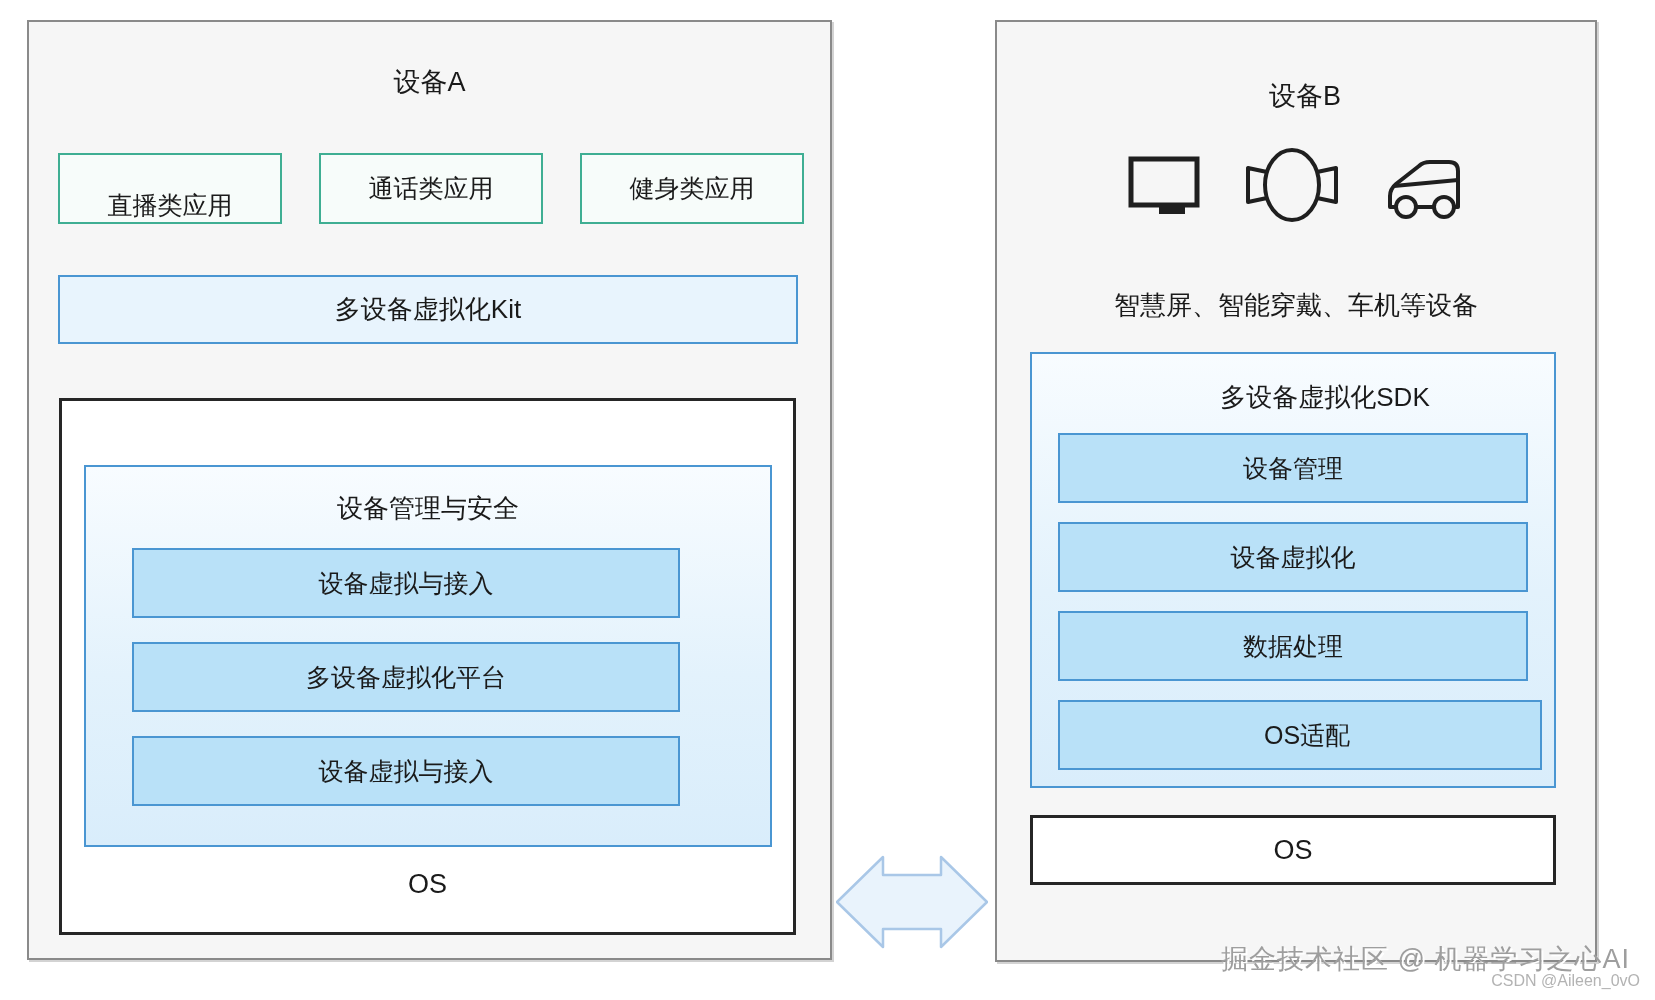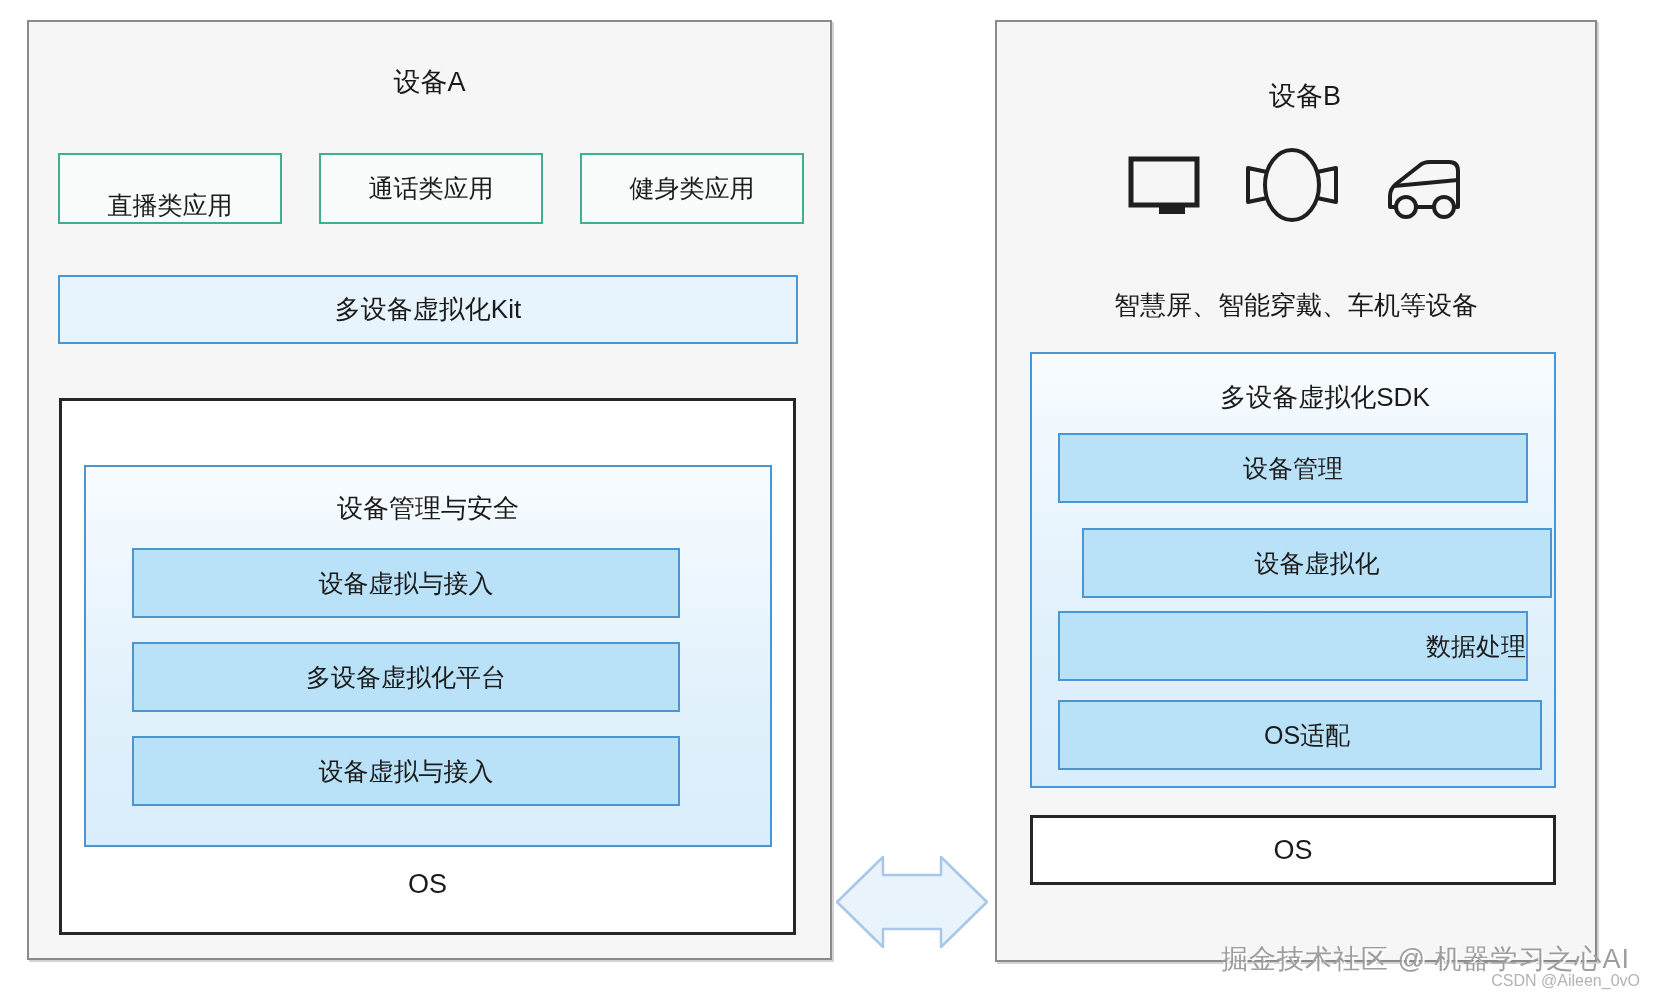--- a/index.html
+++ b/index.html
@@ -59,21 +59,21 @@
     position:absolute; left:33px; top:330px; width:522px; height:432px;
     border:2px solid #4a96d2;
     background:linear-gradient(180deg,#f8fcff 0%,#e3f2fc 55%,#d9edfb 100%);
   }
   .sdk-title { position:absolute; top:26px; left:0; width:100%; text-align:center; font-size:26px;padding-left:32px; }
   .module-b {
     position:absolute; left:26px; width:466px; height:66px;
     border:2px solid #4a96d2; background:#b9e1f8;
     display:flex; align-items:center; justify-content:center; font-size:25px;
   }
-  #mod-b1 { top:79px; } #mod-b2 { top:174px;margin-left:24px; } #mod-b3 { top:257px;justify-content:flex-end; } #mod-b4 { top:346px;padding-left:14px; }
+  #mod-b1 { top:79px; } #mod-b2 { top:168px; } #mod-b3 { top:257px; } #mod-b4 { top:346px;padding-left:14px; }
 
   .os-box-b {
     position:absolute; left:33px; top:793px; width:520px; height:64px;
     border:3px solid #262626; background:#ffffff;
     display:flex; align-items:center; justify-content:center; font-size:27px;
   }
 
   .arrow-wrap { position:absolute; left:836px; top:852px; width:152px; height:100px; }
 
   .watermark-1 {

